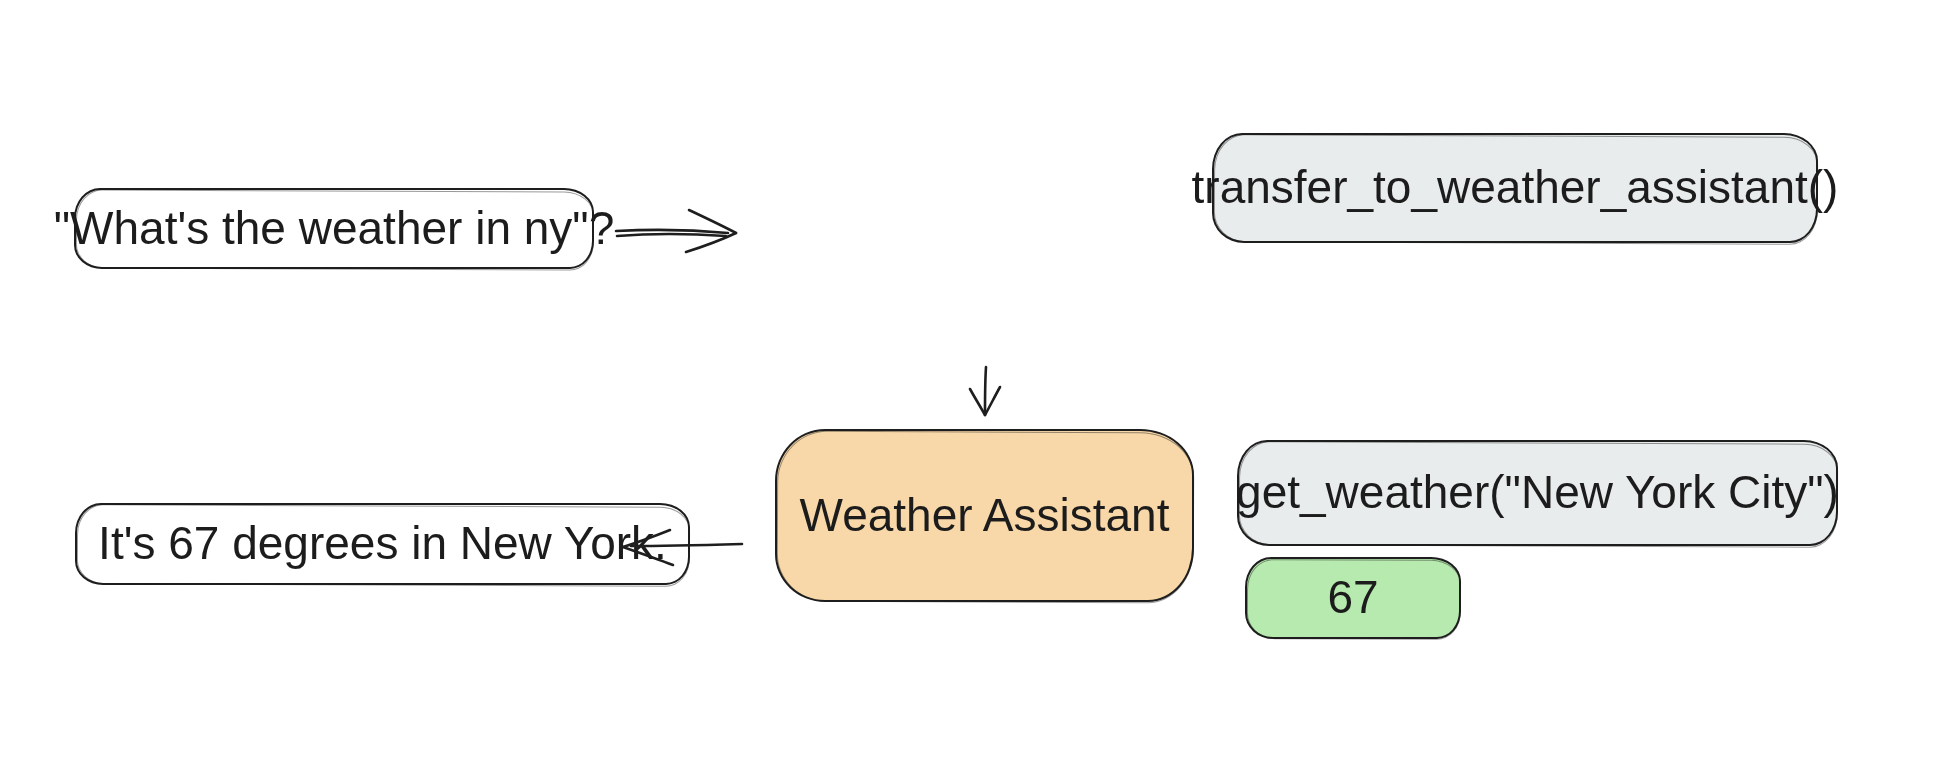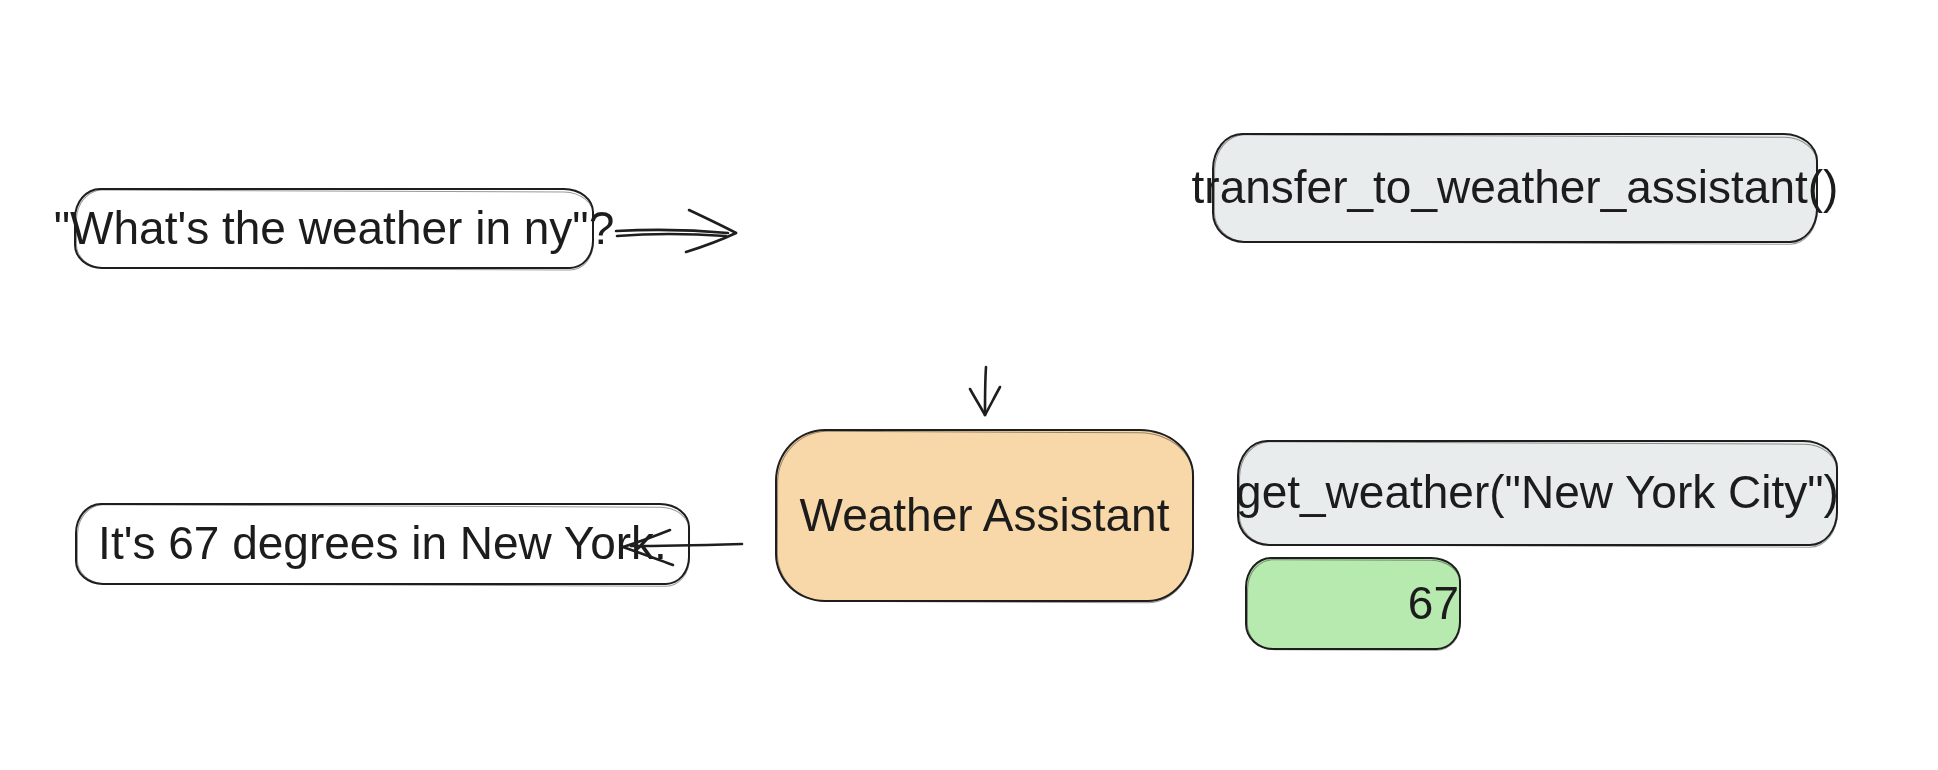--- a/index.html
+++ b/index.html
@@ -53,21 +53,21 @@
   .result {
     background: var(--result-fill, #b7eaae);
     border-radius: 26px 30px 24px 28px / 30px 24px 28px 26px;
   }
 
   #user-query-node     { left: 74px;   top: 188px; width: 520px; height: 81px; }
   #triage-node         { left: 770px;  top: 121px; width: 424px; height: 233px; }
   #transfer-call-node  { left: 1212px; top: 133px; width: 606px; height: 110px; }
   #weather-node        { left: 775px;  top: 429px; width: 419px; height: 173px; }
   #get-weather-node    { left: 1237px; top: 440px; width: 601px; height: 106px; }
-  #tool-result-node    { left: 1245px; top: 557px; width: 216px; height: 93px; justify-content: flex-end; }
+  #tool-result-node    { left: 1245px; top: 557px; width: 216px; height: 82px; }
   #final-response-node { left: 75px;   top: 503px; width: 615px; height: 82px; }
 
   .arrow-layer {
     position: absolute;
     left: 0; top: 0;
     width: 1938px;
     height: 770px;
     pointer-events: none;
   }
   .arrow-layer path {

